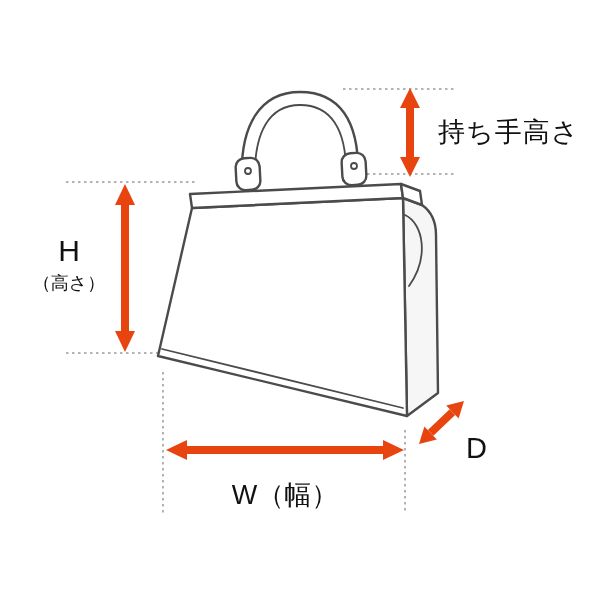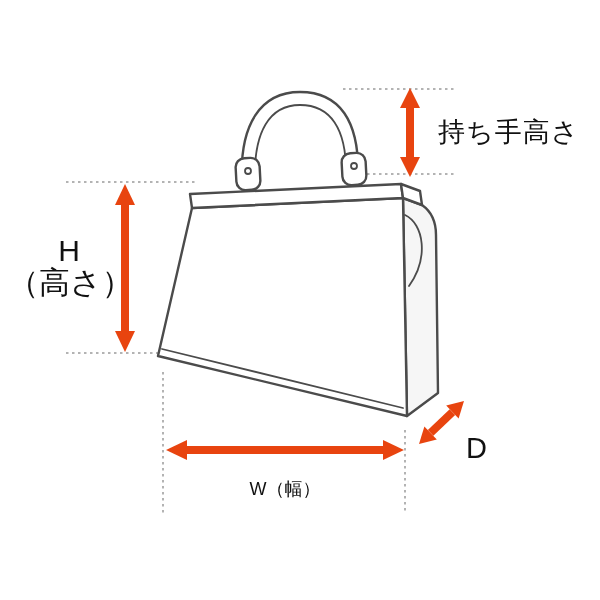--- a/index.html
+++ b/index.html
@@ -21,22 +21,22 @@
   .bag-stroke{stroke:var(--outline);stroke-width:2.4;fill:#ffffff;stroke-linejoin:round;stroke-linecap:round;}
   .bag-line{stroke:var(--outline);stroke-width:1.8;fill:none;stroke-linejoin:round;stroke-linecap:round;}
   .bag-fill-light{fill:#f6f6f6;}
   .dash-line{stroke:var(--dash);stroke-width:1.5;fill:none;stroke-dasharray:2.5 3.5;}
   .arrow-shaft{stroke:var(--arrow);stroke-width:8;}
   .arrow-head{fill:var(--arrow);stroke:none;}
   .lbl{position:absolute;color:var(--text);white-space:nowrap;}
   .lbl-handle{left:438px;top:114px;font-size:27px;letter-spacing:1px;}
   .lbl-height{left:8px;top:234px;width:122px;text-align:center;}
   .lbl-height .sym{font-size:30px;line-height:34px;}
-  .lbl-height .name{font-size:31px;line-height:30px;}
-  .lbl-width{left:165px;top:477px;width:240px;text-align:center;font-size:18px;}
+  .lbl-height .name{font-size:18px;line-height:30px;}
+  .lbl-width{left:165px;top:477px;width:240px;text-align:center;font-size:27px;}
   .lbl-depth-sym{left:466px;top:432px;font-size:29px;}
   .lbl-depth-name{left:444px;top:466px;font-size:25px;letter-spacing:0.5px;}
 </style>
 </head>
 <body>
 
 <div class="canvas">
 
   <svg width="600" height="600" viewBox="0 0 600 600">
 

